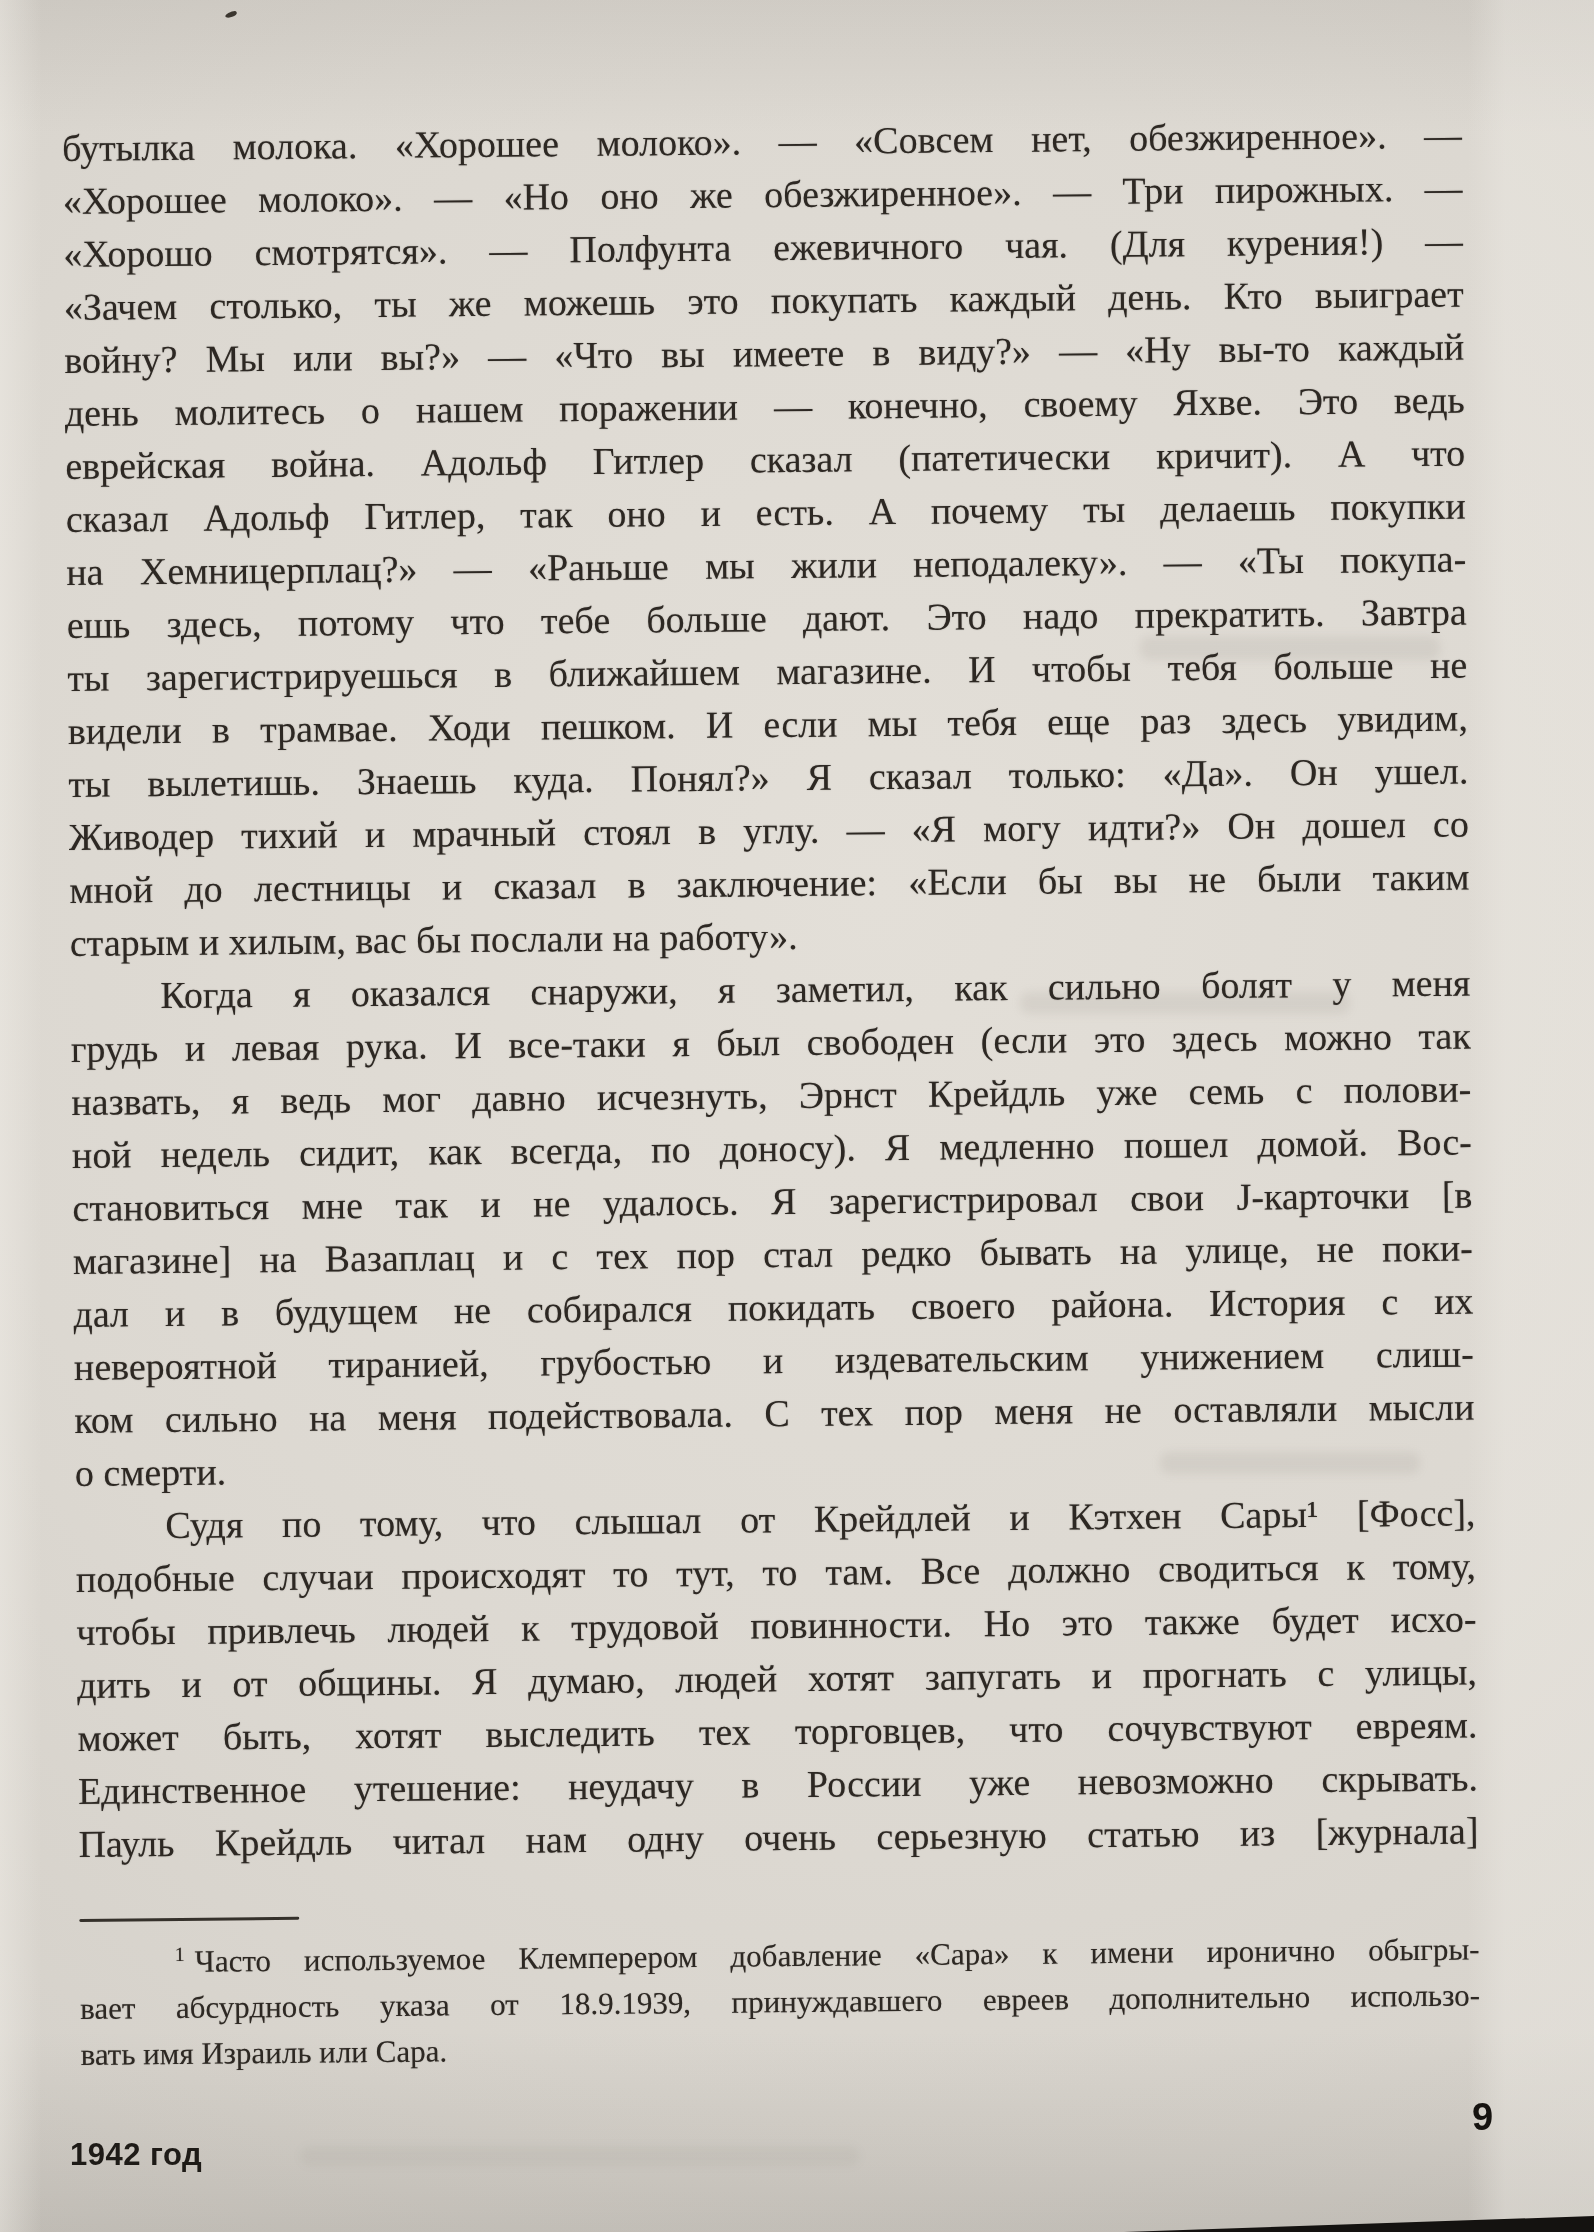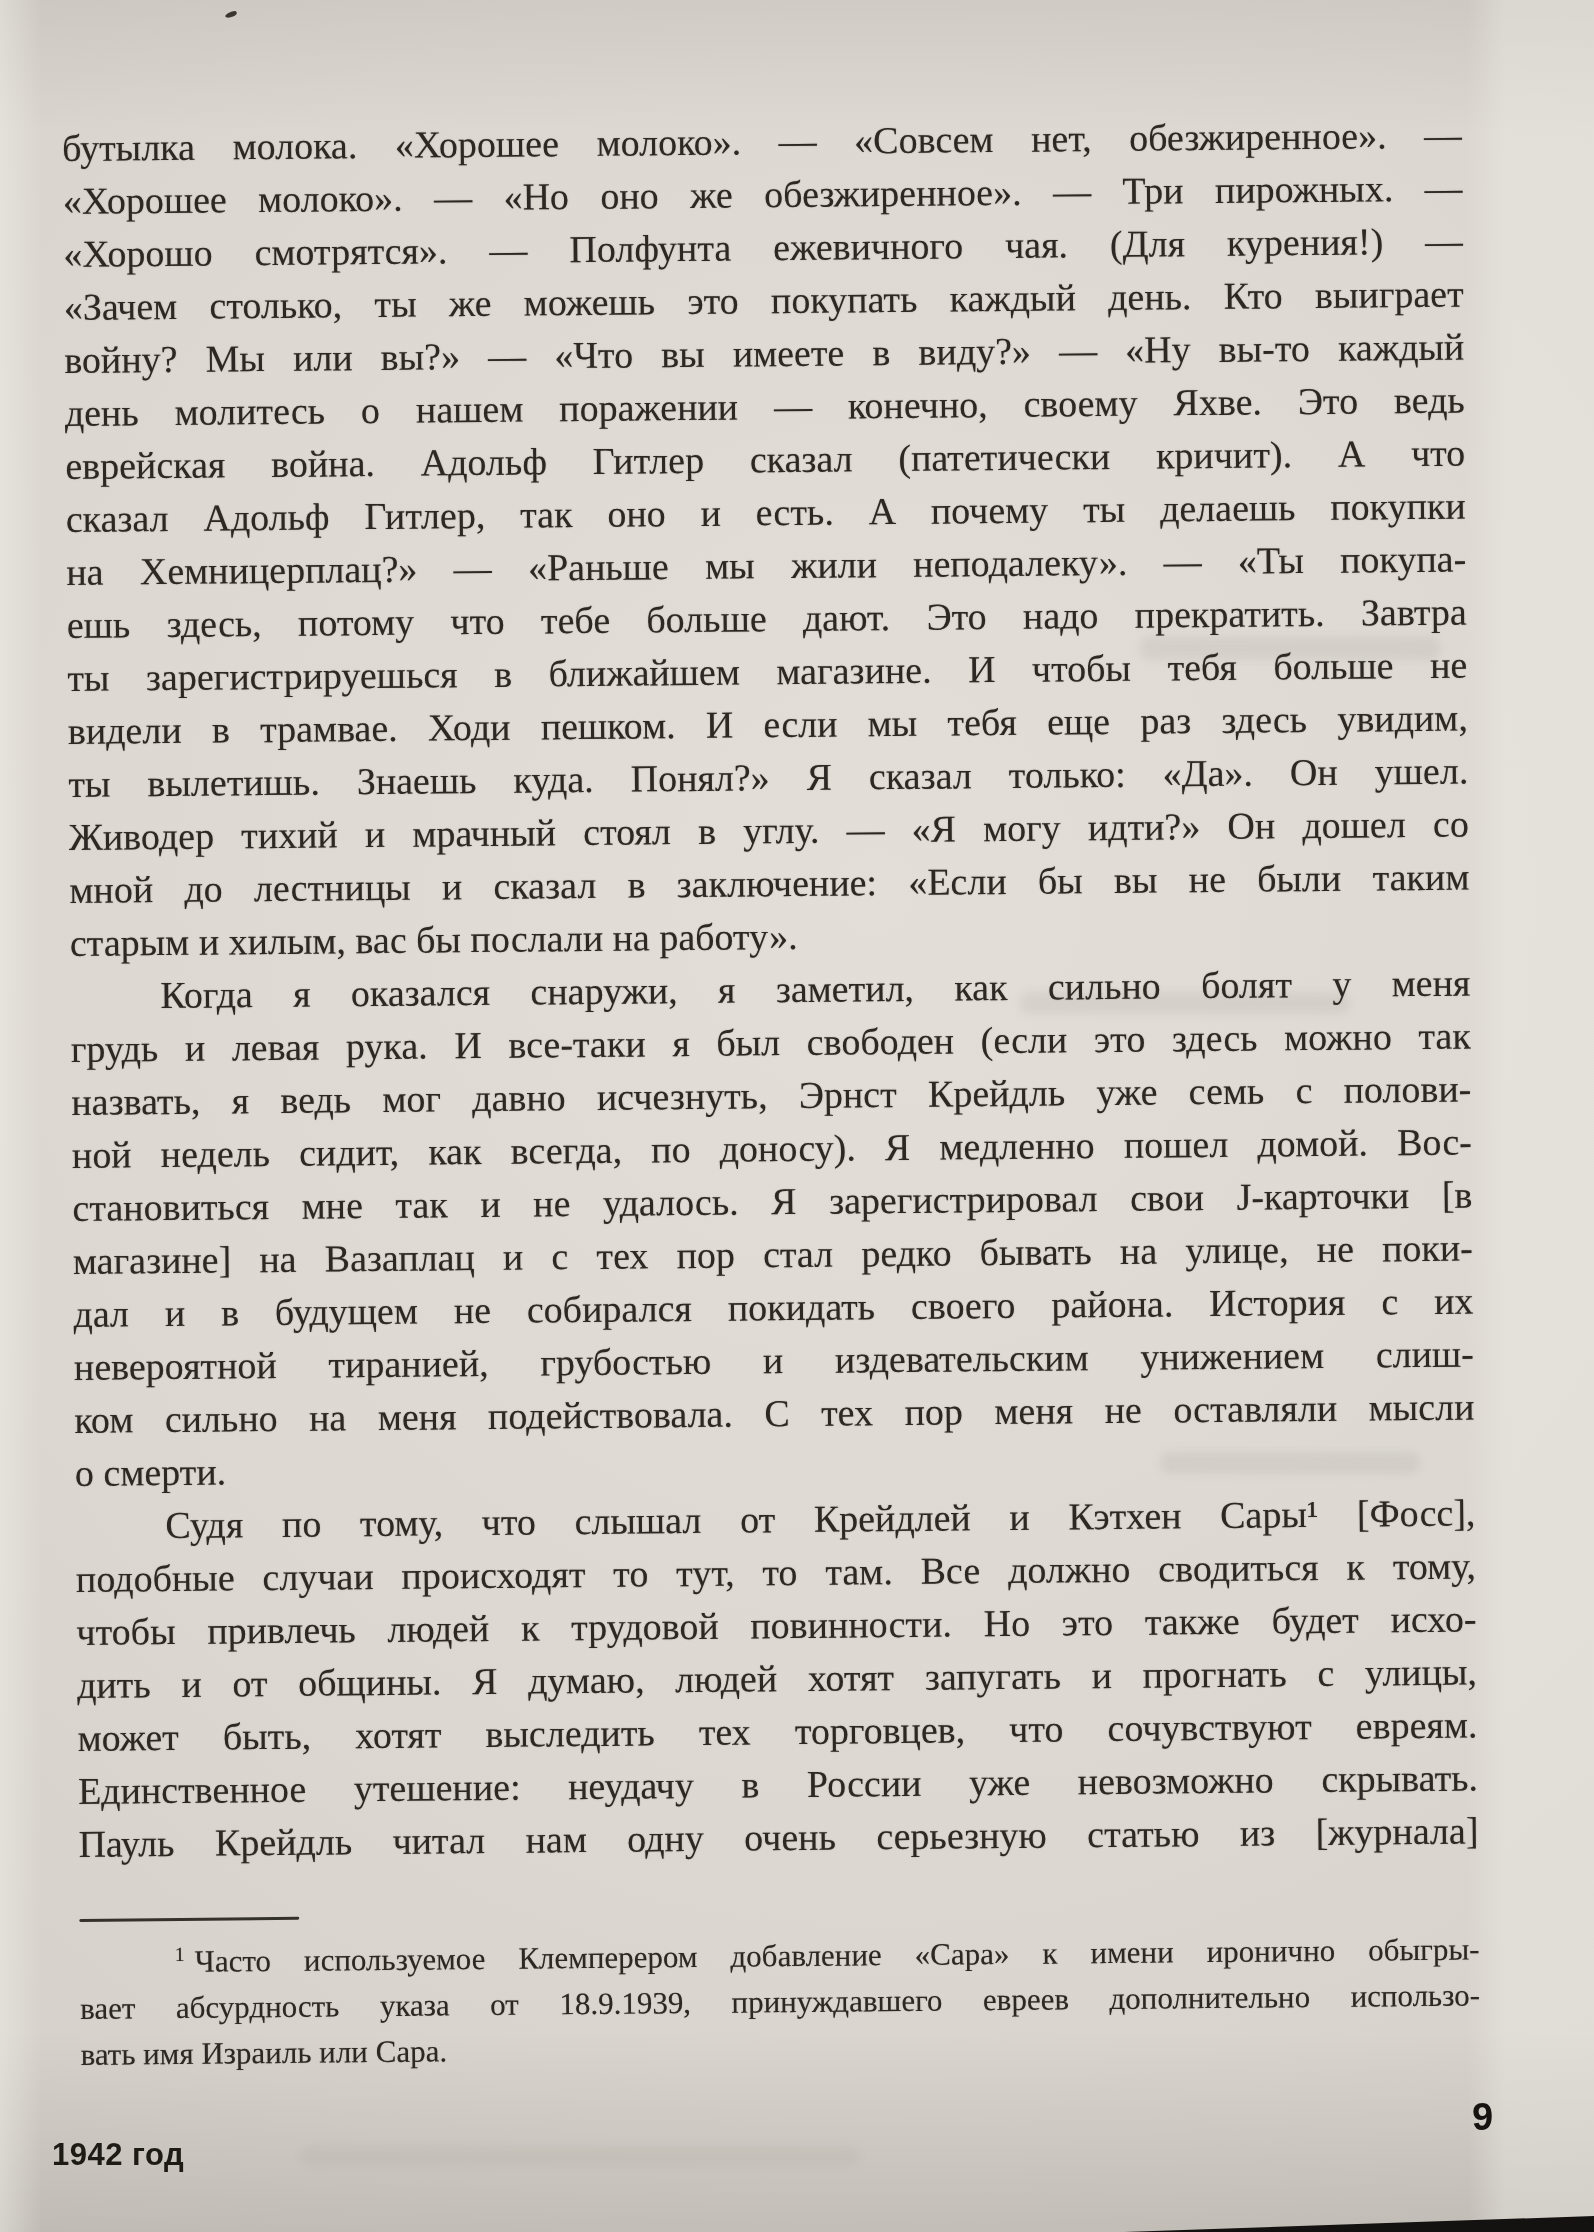--- a/index.html
+++ b/index.html
@@ -62,21 +62,21 @@
   .fline.indent { text-indent: 95px; }
   .fline.last { text-align-last: left; }
   .fline sup {
     font-size: 20px;
     vertical-align: super;
     line-height: 0;
     margin-right: 10px;
   }
   .footer-year {
     position: absolute;
-    left: 52px;
+    left: 70px;
     top: 2137px;
     font-family: "Liberation Sans", sans-serif;
     font-weight: 700;
     font-size: 31px;
     letter-spacing: .5px;
     color: #1e1b17;
   }
   .page-number {
     position: absolute;
     left: 1472px;

